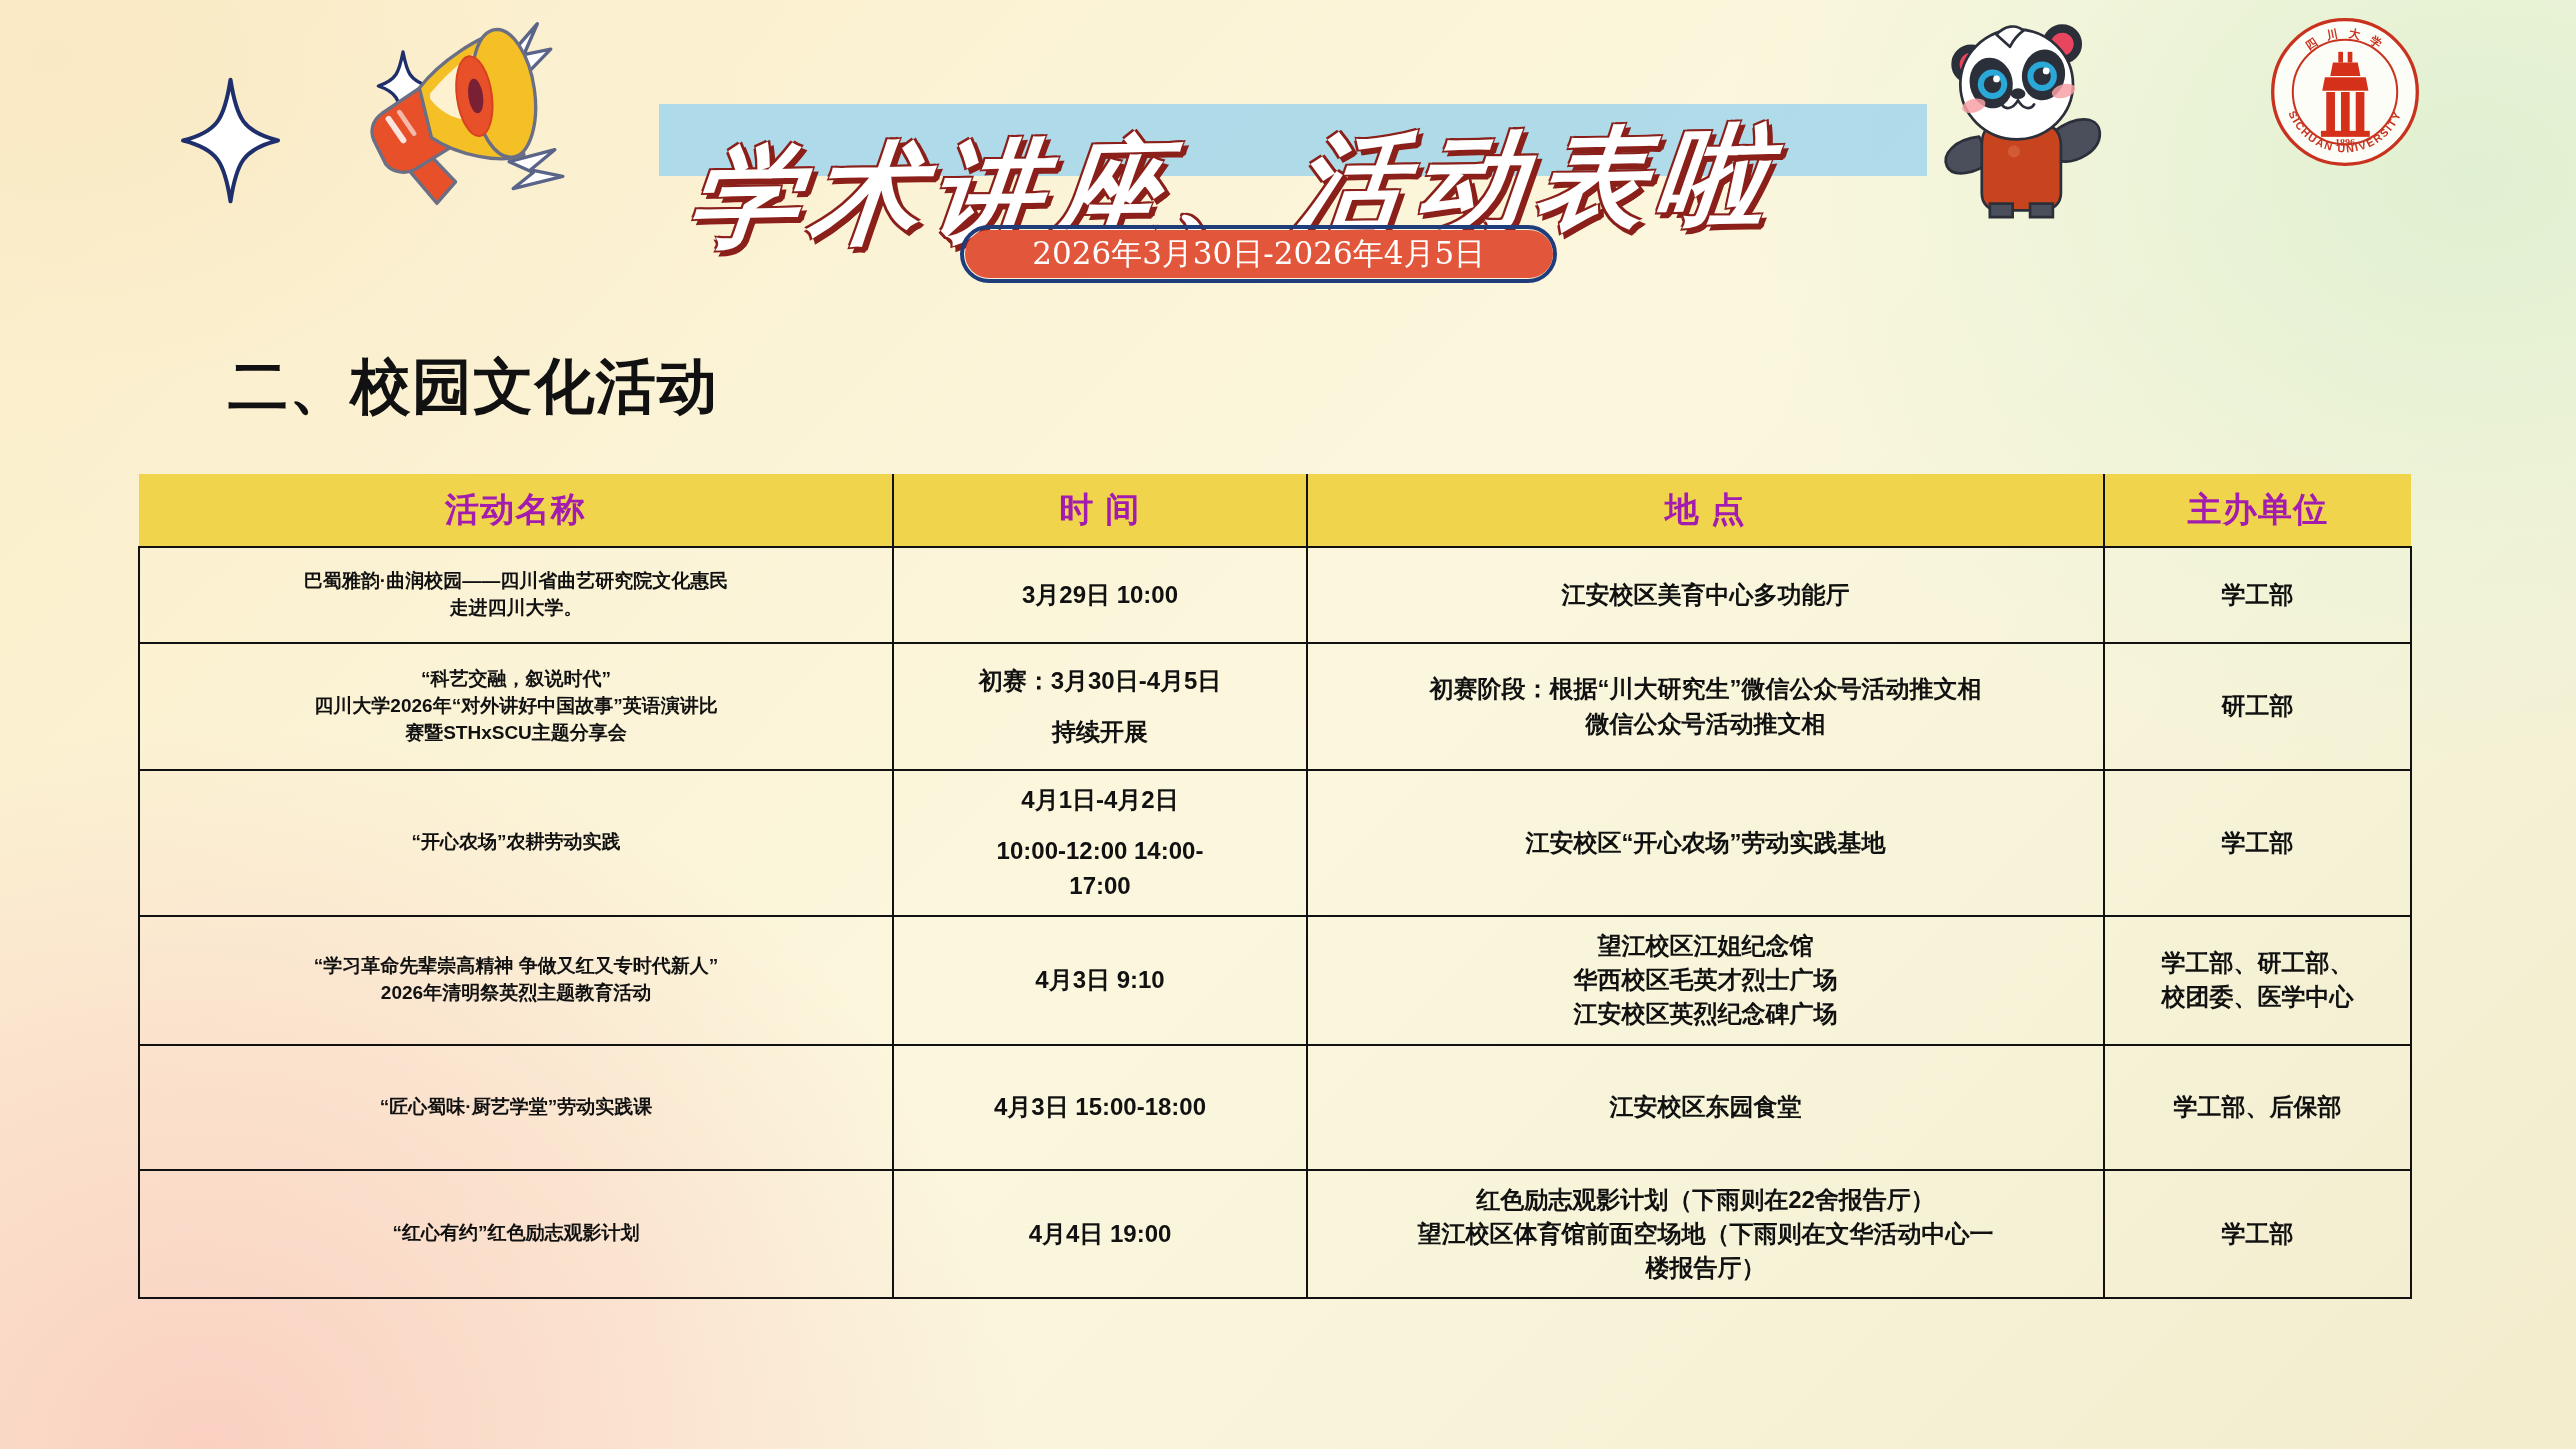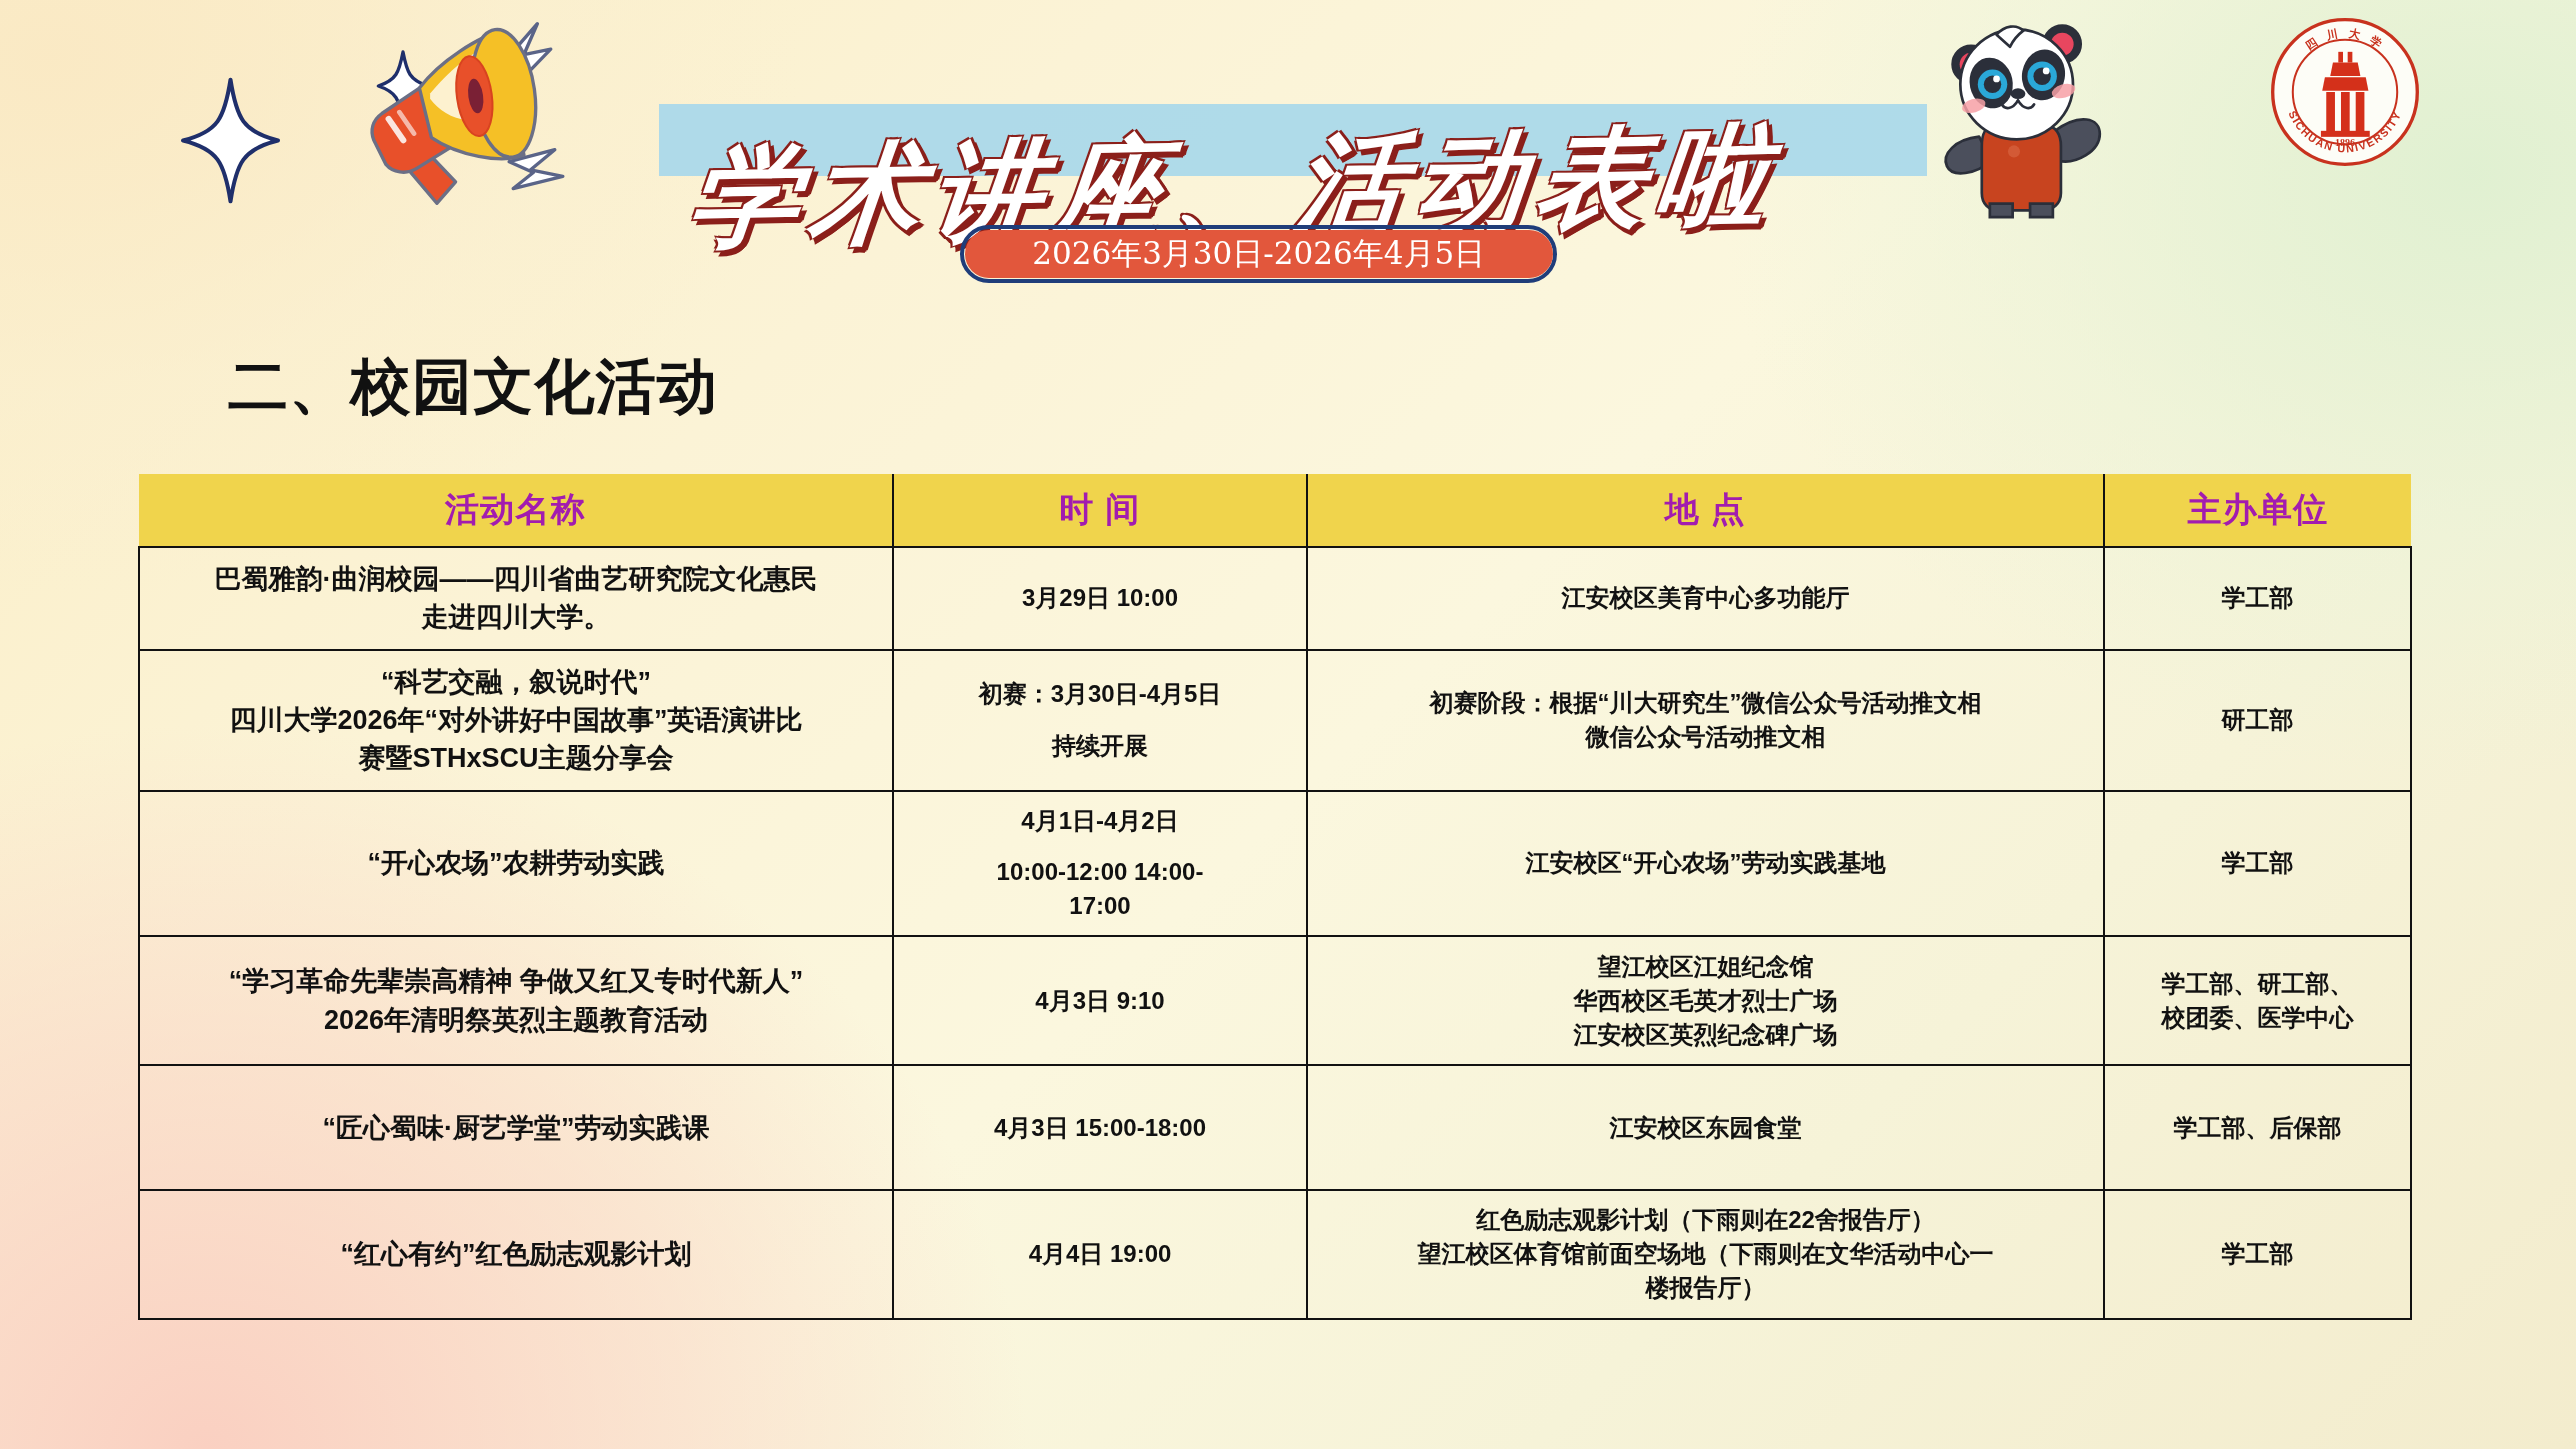--- a/index.html
+++ b/index.html
@@ -148,21 +148,21 @@
     letter-spacing: 1.3px;
     padding: 0 6.7px;
   }
   #schedule-table thead th:first-child { border-left: none; }
   #schedule-table thead th:last-child  { border-right: none; }
 
   #schedule-table tbody td {
     border: 2px solid #111;
     text-align: center;
     vertical-align: middle;
-    font-size: 27px;
+    font-size: 19px;
     font-weight: 700;
     color: #111;
     line-height: 1.42;
     padding: 12px 12px;
     background: transparent;
   }
   #schedule-table tbody td.cell-time,
   #schedule-table tbody td.cell-place,
   #schedule-table tbody td.cell-org {
     font-size: 24px;

